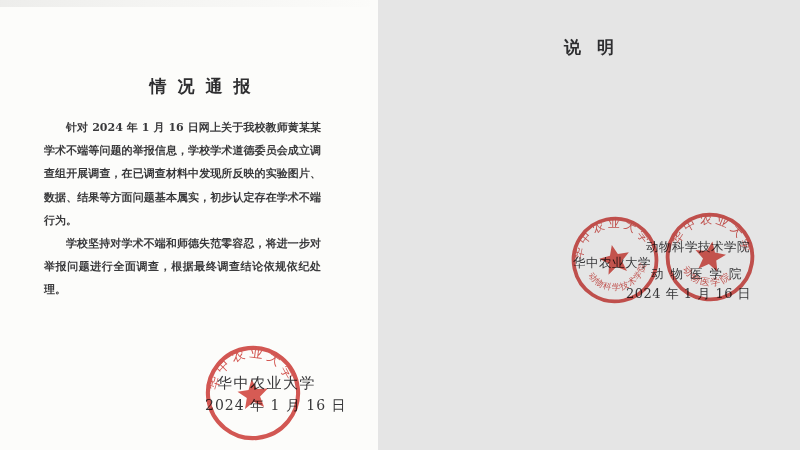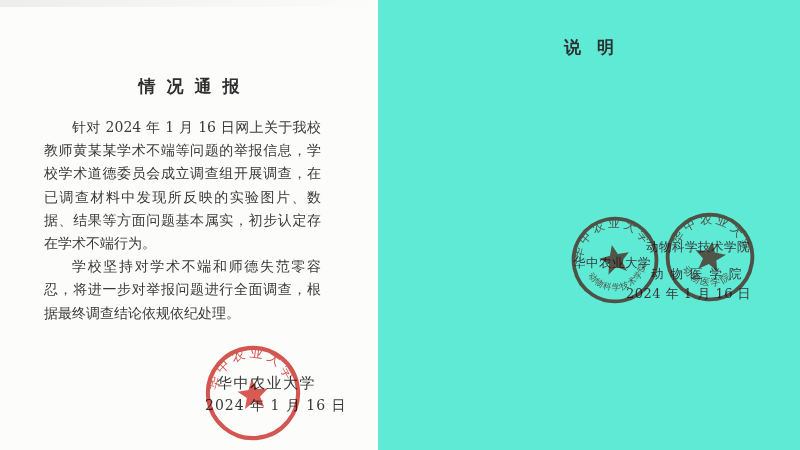--- a/index.html
+++ b/index.html
@@ -3,37 +3,37 @@
 <meta charset="utf-8">
 <style>
   * { margin:0; padding:0; box-sizing:border-box; }
   body { background:#888; font-family:"DejaVu Serif", serif; }
   .screen {
     position:relative; width:800px; height:450px; overflow:hidden;
     background:#ffffff;
   }
   
   .page { position:absolute; top:0; height:450px; }
-  .page-left  { left:0;   width:378px; background:#fcfcfa; }
-  .page-right { left:378px; width:422px; background:#5eead4; }
+  .page-left  { left:0;   width:378px; background:#fcfcfa;padding-left:11px; }
+  .page-right { left:378px; width:422px; background:#e5e5e5; }
   .scan-strip {
     position:absolute; left:0; top:0; width:370px; height:7px;
     background:linear-gradient(90deg,#e9e9e7 0%,#f2f2f0 40%,#fbfbf9 100%);
     opacity:.8;
   }
   
   .doc-title {
     position:absolute; width:100%; text-align:center;
     color:#2e2e30; font-weight:700;
   }
   .title-left  { top:75px;  font-size:17px; letter-spacing:11px; text-indent:11px; }
   .title-right { top:36px;  font-size:17px; letter-spacing:16px; text-indent:16px; }
   
   .doc-body { position:absolute; color:#3a3a3c; text-align:justify; text-justify:inter-ideograph; }
-  .body-left  { left:44px;  top:116px; width:277px; font-size:14px; line-height:23.2px; }
+  .body-left  { left:44px;  top:116px; width:277px; font-size:11px; line-height:23.2px;font-weight:bold; }
   .doc-body p { text-indent:2em; text-align:justify; }
   
   .sig { position:absolute; color:#38383a; white-space:nowrap; }
   .sig-left-univ  { left:217px; top:374px; font-size:15px;  letter-spacing:1.5px; }
   .date-left      { left:205px; top:397px; font-size:14px;  letter-spacing:1px; }
   .sig-right-1    { left:646px; top:239px; font-size:12.5px; letter-spacing:.5px; }
   .sig-right-univ { left:573px; top:255px; font-size:12.5px; letter-spacing:.5px; }
   .sig-right-2    { left:651px; top:266px; font-size:12.5px; letter-spacing:7px; }
   .date-right     { left:626px; top:285px; font-size:13px;  letter-spacing:.5px; }
   

